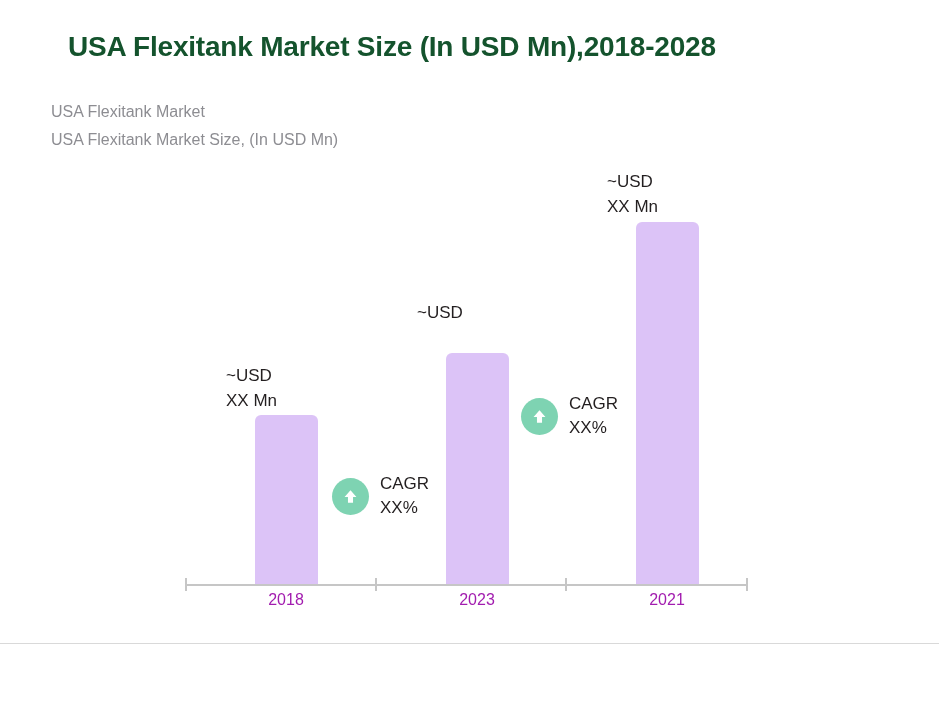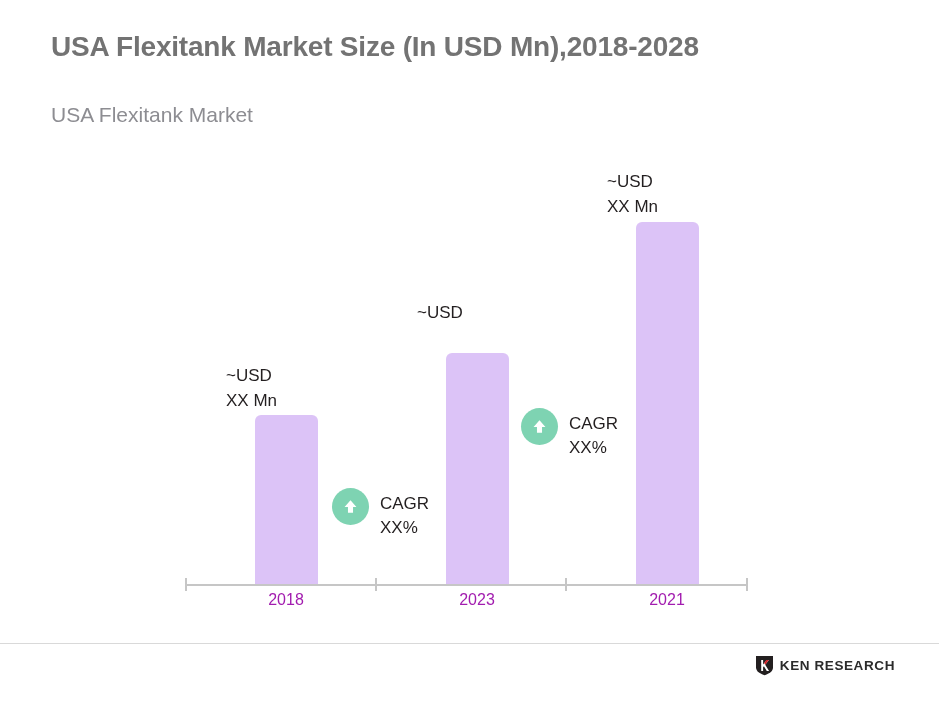--- a/index.html
+++ b/index.html
@@ -17,32 +17,32 @@
 
   .slide {
     position: absolute;
     inset: 0;
     background: #ffffff;
   }
 
   
   .title {
     position: absolute;
-    left: 51px;
+    left: 68px;
     top: 31px;
     font-size: 28px;
     font-weight: bold;
-    color: #737373;
+    color: #14532d;
     letter-spacing: -0.2px;
     white-space: nowrap;
   }
   .subtitle {
     position: absolute;
     left: 51px;
-    font-size: 21px;
+    font-size: 16px;
     color: #8d8d92;
     white-space: nowrap;
   }
   .subtitle-1 { top: 103px; }
   .subtitle-2 { top: 131px; }
 
   
   .plot {
     position: absolute;
     left: 0;
@@ -107,21 +107,20 @@
     display: flex;
     align-items: center;
     justify-content: center;
     flex: none;
   }
   .cagr-text {
     font-size: 17px;
     color: #231f20;
     line-height: 1.42;
     white-space: nowrap;
-    margin-top: 20px;
   }
 
   
   .footer-rule {
     position: absolute;
     left: 0;
     top: 643px;
     width: 939px;
     height: 1px;
     background: #d9d9d9;
@@ -155,20 +154,21 @@
     white-space: nowrap;
   }
 </style>
 </head>
 <body>
 
 <div class="slide">
 
   <div class="title">USA Flexitank Market Size (In USD Mn),2018-2028</div>
   <div class="subtitle subtitle-1">USA Flexitank Market</div>
+  <div class="subtitle subtitle-2">USA Flexitank Market Size, (In USD Mn)</div>
 
   <div class="plot">
 
     <div class="bar" style="left:255px; top:415px; width:63px; height:169px;"></div>
     <div class="bar" style="left:446px; top:353px; width:63px; height:231px;"></div>
     <div class="bar" style="left:636px; top:222px; width:63px; height:362px;"></div>
 
     <div class="bar-label" style="left:226px; top:364px; width:120px;">
       <div>~USD</div>
       <div>XX Mn</div>
@@ -214,22 +214,14 @@
     <div class="axis-tick" style="left:746px;"></div>
 
     <div class="tick-label" style="left:226px;">2018</div>
     <div class="tick-label" style="left:417px;">2023</div>
     <div class="tick-label" style="left:607px;">2021</div>
 
   </div>
 
   <div class="footer-rule"></div>
 
-  <div class="logo">
-    <svg class="logo-mark" viewBox="0 0 19 21" aria-hidden="true">
-      <path d="M1 1 H18 V12.5 C18 16.5 13.5 19 9.5 20.2 C5.5 19 1 16.5 1 12.5 Z" fill="#231f20"></path>
-      <path d="M6.2 5 H8.1 V9.4 L11.6 5 H13.9 L10.2 9.8 L14.1 16 H11.8 L8.9 11.3 L8.1 12.3 V16 H6.2 Z" fill="#ffffff"></path>
-      <path d="M11.2 5 H13.9 L10.2 9.8 L9.1 8.1 Z" fill="#d02128"></path>
-    </svg>
-    <span class="logo-text">KEN RESEARCH</span>
-  </div>
 
 </div>
 
 </body></html>

